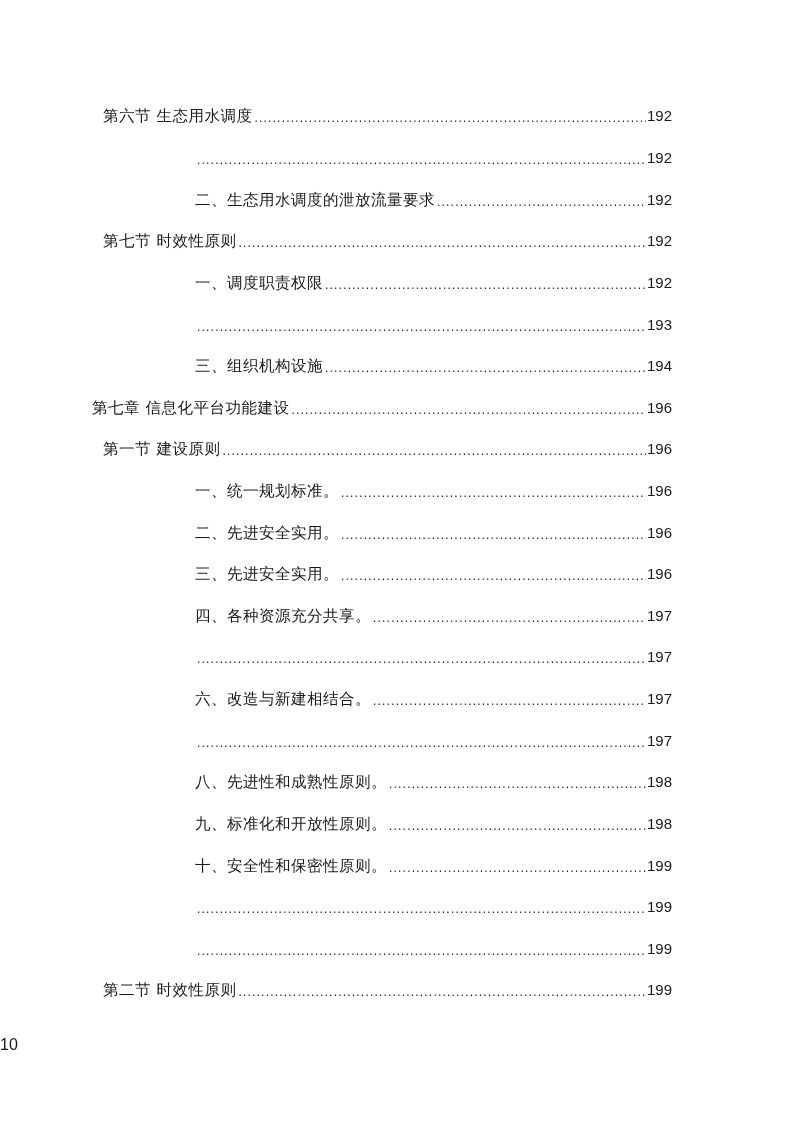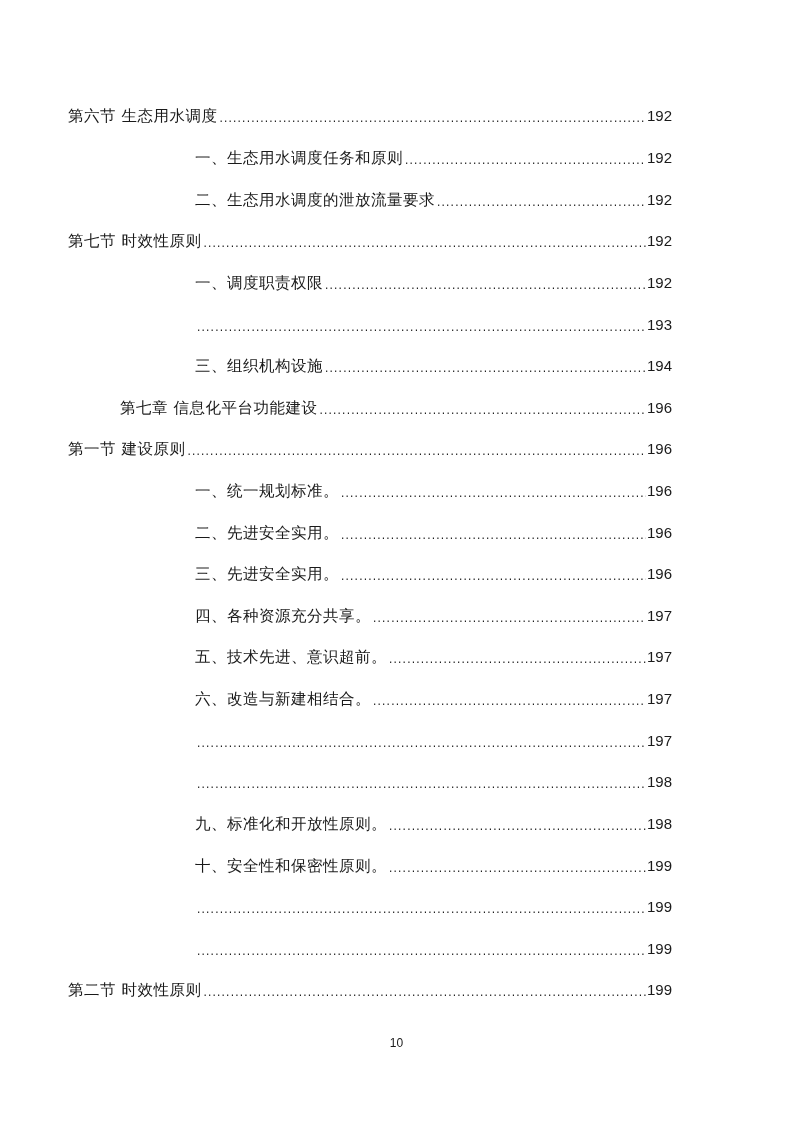--- a/index.html
+++ b/index.html
@@ -1,43 +1,42 @@
 <!DOCTYPE html>
 <html><head>
 <meta charset="utf-8">
 <style>
   html, body { margin: 0; padding: 0; background: #ffffff; }
   body { width: 793px; height: 1122px; position: relative; overflow: hidden;
          font-family: "DejaVu Sans", "Liberation Sans", sans-serif; color: #1a1a1a; }
   .toc { position: absolute; left: 0; top: 0; width: 793px; }
   .toc-entry { position: absolute; left: 0; right: 121px; height: 24px;
                display: flex; align-items: flex-end; font-size: 15.5px; line-height: 24px; }
-  .toc-entry.level-chapter { padding-left: 120px; justify-content: space-between; }
-  .toc-entry.level-section { padding-left: 68px; }
+  .toc-entry.level-chapter { padding-left: 92px; justify-content: space-between; }
+  .toc-entry.level-section { padding-left: 103px; }
   .toc-entry.level-item { padding-left: 195px; }
   .toc-title { white-space: nowrap; letter-spacing: 0.5px; }
   .toc-dots { flex: 1; overflow: hidden; white-space: nowrap; margin: 0 1px 0 2px;
               font-family: "Liberation Sans", sans-serif; font-size: 12px; letter-spacing: 1.2px;
               line-height: 20px; color: #1a1a1a; }
   .toc-dots::after { content: "................................................................................................................................................................................................"; }
   .toc-page { font-family: "Liberation Sans", sans-serif; font-size: 15px; white-space: nowrap; text-align: right; margin-top: 20px; }
-  .page-number { position: absolute; top: 1036px; left: 0; width: 793px; text-align: center;
-                 font-family: "Liberation Sans", sans-serif; font-size: 12px; color: #1a1a1a; }
+  .page-number { position: absolute; top: 1036px; left: 0; width: 793px; text-align: left;
+                 font-family: "Liberation Sans", sans-serif; font-size: 16px; color: #1a1a1a; }
 </style>
 </head>
 <body>
 
 <div class="toc">
   <div class="toc-entry level-section" style="top:104px">
     <span class="toc-title">第六节  生态用水调度</span>
     <span class="toc-dots"></span>
     <span class="toc-page">192</span>
   </div>
   <div class="toc-entry level-item" style="top:146px">
-    <span class="toc-title">一、生态用水调度任务和原则</span>
     <span class="toc-dots"></span>
     <span class="toc-page">192</span>
   </div>
   <div class="toc-entry level-item" style="top:188px">
     <span class="toc-title">二、生态用水调度的泄放流量要求</span>
     <span class="toc-dots"></span>
     <span class="toc-page">192</span>
   </div>
   <div class="toc-entry level-section" style="top:229px">
     <span class="toc-title">第七节  时效性原则</span>
@@ -82,34 +81,34 @@
     <span class="toc-title">三、先进安全实用。</span>
     <span class="toc-dots"></span>
     <span class="toc-page">196</span>
   </div>
   <div class="toc-entry level-item" style="top:604px">
     <span class="toc-title">四、各种资源充分共享。</span>
     <span class="toc-dots"></span>
     <span class="toc-page">197</span>
   </div>
   <div class="toc-entry level-item" style="top:645px">
-    <span class="toc-title">五、技术先进、意识超前。</span>
     <span class="toc-dots"></span>
     <span class="toc-page">197</span>
   </div>
   <div class="toc-entry level-item" style="top:687px">
     <span class="toc-title">六、改造与新建相结合。</span>
     <span class="toc-dots"></span>
     <span class="toc-page">197</span>
   </div>
   <div class="toc-entry level-item" style="top:729px">
     <span class="toc-dots"></span>
     <span class="toc-page">197</span>
   </div>
   <div class="toc-entry level-item" style="top:770px">
+    <span class="toc-title">八、先进性和成熟性原则。</span>
     <span class="toc-dots"></span>
     <span class="toc-page">198</span>
   </div>
   <div class="toc-entry level-item" style="top:812px">
     <span class="toc-title">九、标准化和开放性原则。</span>
     <span class="toc-dots"></span>
     <span class="toc-page">198</span>
   </div>
   <div class="toc-entry level-item" style="top:854px">
     <span class="toc-title">十、安全性和保密性原则。</span>

